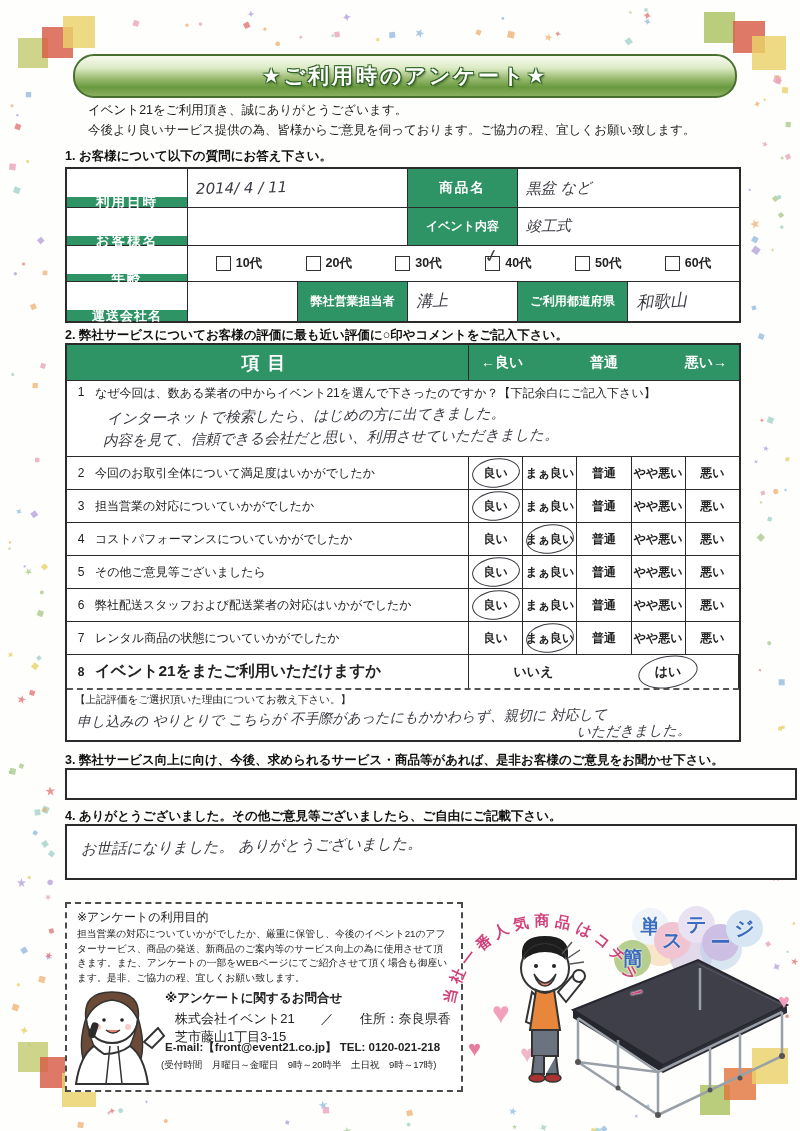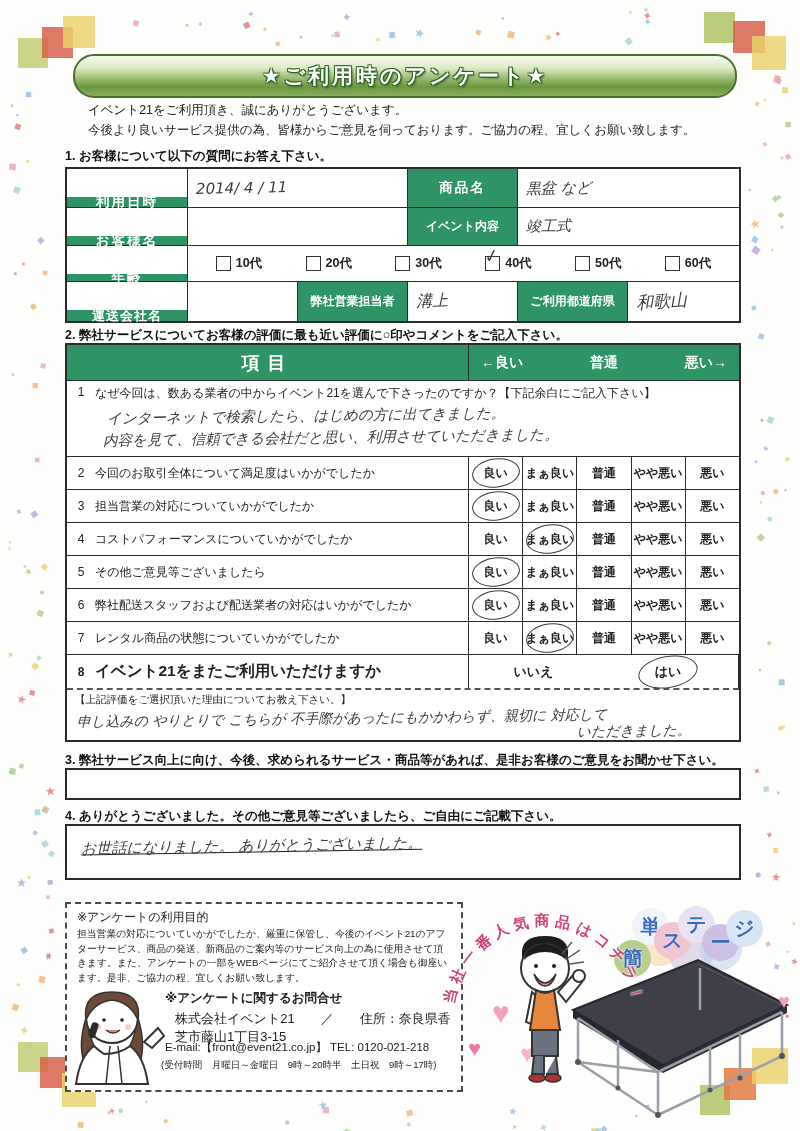--- a/index.html
+++ b/index.html
@@ -52,30 +52,30 @@
   .q8-cell{flex:0 0 402px;display:flex;align-items:center;padding:0 6px;font-size:15.5px;font-weight:bold;border-right:1.5px solid #2b2b2b;box-sizing:border-box;}
   .q8-opt{display:flex;align-items:center;justify-content:center;font-size:13px;font-weight:bold;position:relative;box-sizing:border-box;}
   .q8-yes{flex:0 0 141px;border-right:1.5px solid #2b2b2b;}
   .q8-no{flex:1;}
   .q8-opt.circled::after{content:"";position:absolute;left:50%;top:50%;width:58px;height:30px;
       transform:translate(-50%,-50%) rotate(-10deg);border:1.7px solid #3a3b42;border-radius:50%;}
   .reason{border-top:2px dashed #555;height:52px;box-sizing:border-box;padding:3px 8px 0 8px;}
   .reason-label{font-size:10.5px;color:#222;}
   .reason-hand1{font-size:14px;margin:2px 0 0 2px;transform:rotate(-0.8deg);}
   .reason-hand2{font-size:14px;text-align:right;margin-right:40px;transform:rotate(-1deg);}
-  .freebox{position:absolute;left:65px;width:676px;border:2px solid #2b2b2b;background:#fff;z-index:3;box-sizing:border-box;text-decoration:underline;}
+  .freebox{position:absolute;left:65px;width:732px;border:2px solid #2b2b2b;background:#fff;z-index:3;box-sizing:border-box;}
   .free-hand{font-size:15px;padding:8px 0 0 14px;transform:rotate(-1deg);}
   
   .footer-box{position:absolute;left:65px;top:902px;width:398px;height:190px;border:2px dashed #4a4a4a;
       background:#fff;z-index:3;box-sizing:border-box;padding:5px 8px 0 10px;}
   .fp-title{font-size:12px;color:#222;}
   .fp-text{font-size:9.8px;line-height:1.5;color:#222;margin-top:1px;}
   .fc-title{font-size:12.5px;font-weight:bold;margin:4px 0 0 88px;}
   .fc-company{font-size:13px;margin:3px 0 0 98px;}
-  .f-email{position:absolute;left:98px;top:136px;font-size:11.5px;font-weight:normal;color:#222;}
+  .f-email{position:absolute;left:98px;top:136px;font-size:11.5px;font-weight:bold;color:#222;}
   .f-hours{position:absolute;left:94px;top:155px;font-size:9.5px;color:#222;}
   .woman{position:absolute;left:60px;top:984px;z-index:6;}
   
   .promo{position:absolute;left:462px;top:878px;width:335px;height:250px;z-index:4;}
   .arc-ch{position:absolute;font-size:15px;font-weight:bold;color:#d0407a;z-index:5;
       text-shadow:0 0 2px #fff,0 0 2px #fff;}
   .bubble{position:absolute;width:37px;height:37px;border-radius:50%;display:flex;align-items:center;justify-content:center;
       font-size:20px;font-weight:bold;color:#3a6bbf;z-index:4;text-shadow:0 0 2px #fff;}
   .bgc{position:absolute;border-radius:50%;opacity:.55;z-index:3;}
   .heart{position:absolute;z-index:4;}

